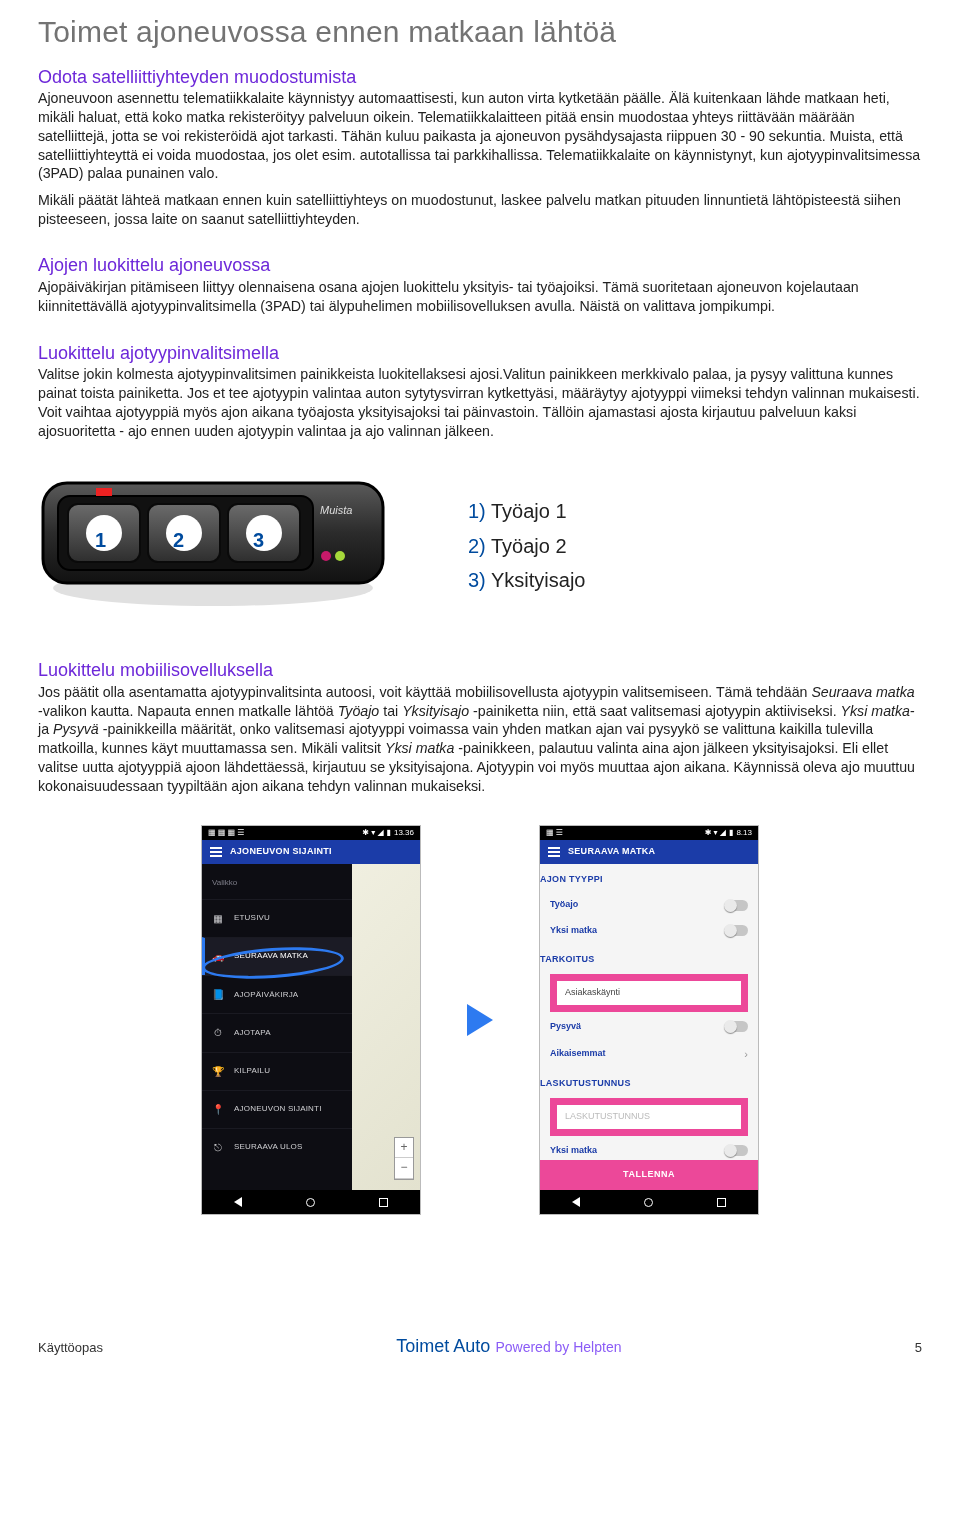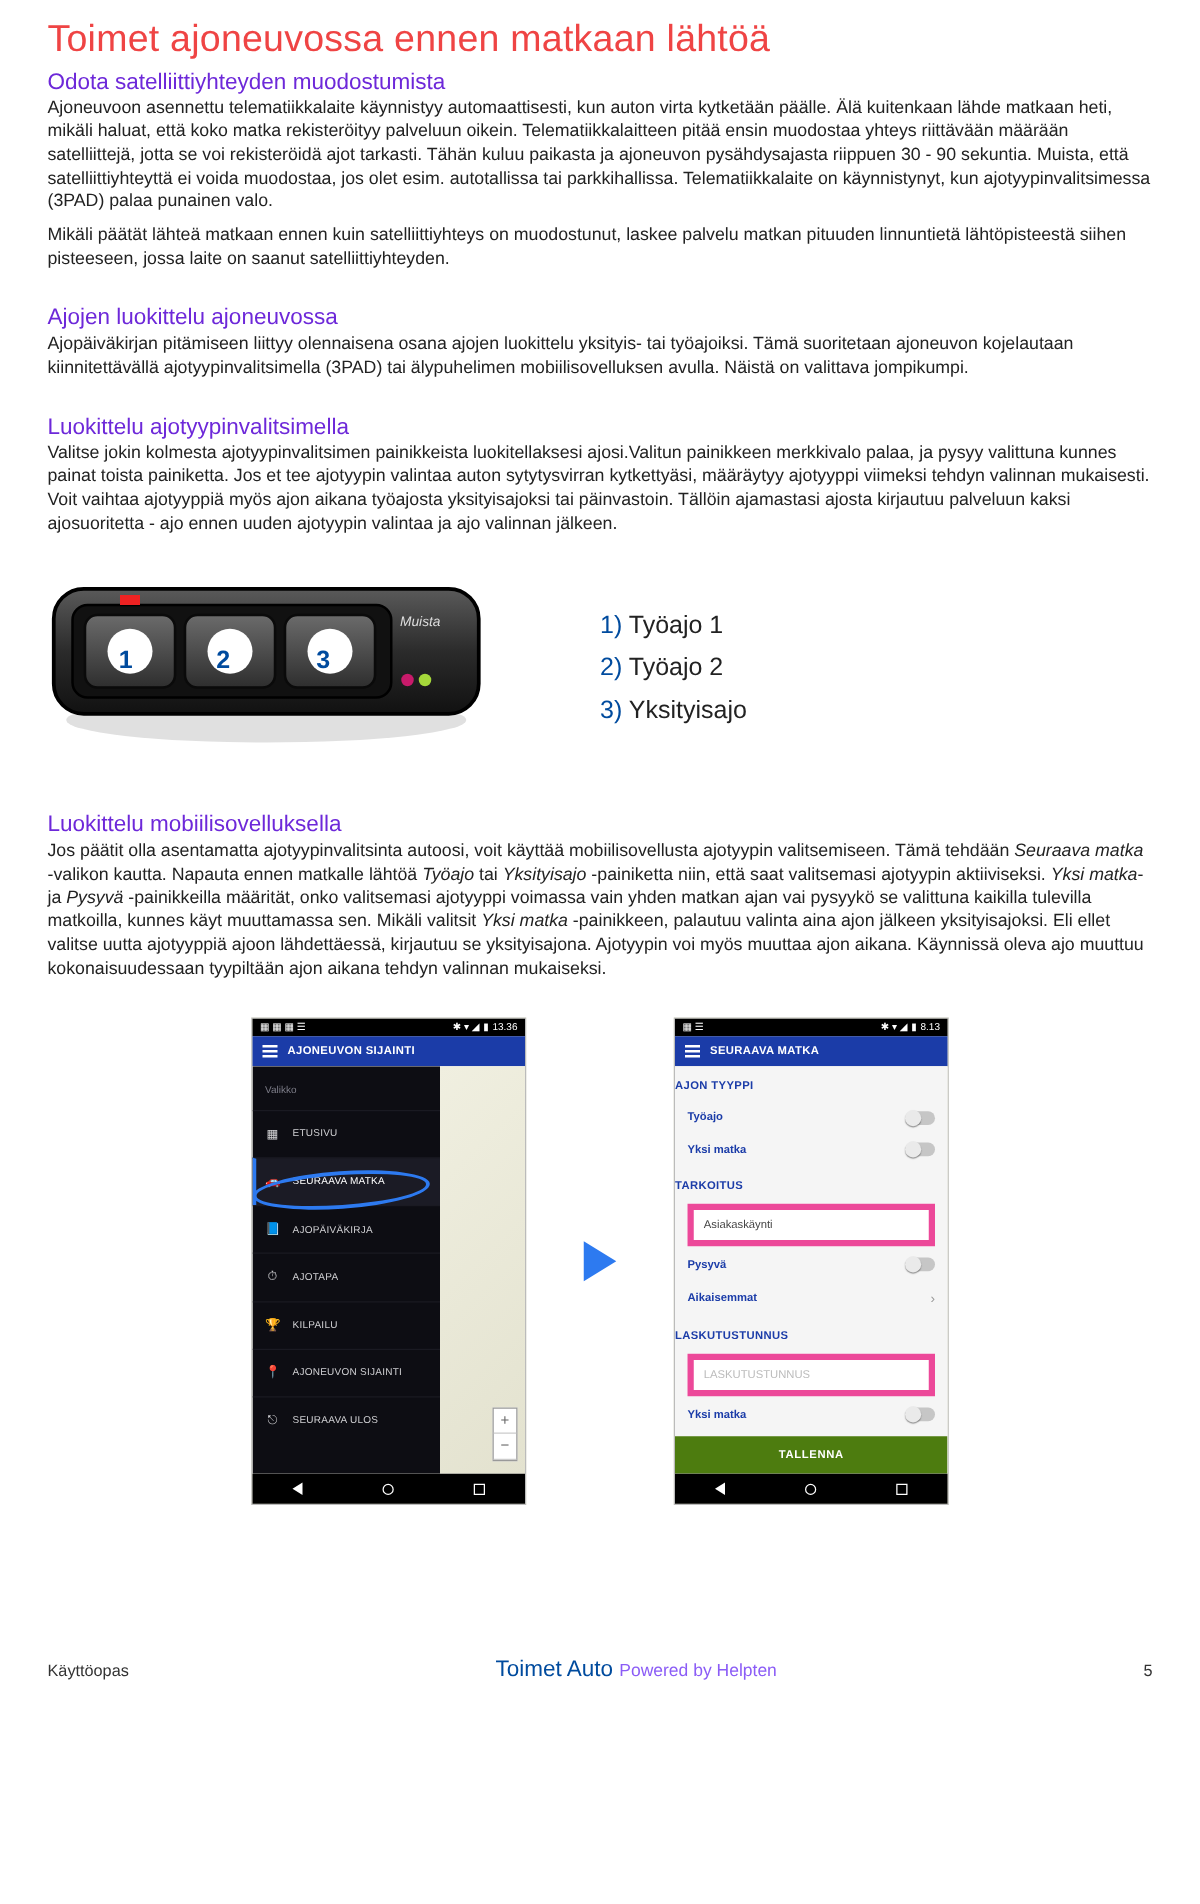--- a/index.html
+++ b/index.html
@@ -8,24 +8,24 @@
     margin: 0 auto;
     font-family: "Helvetica Neue", Arial, sans-serif;
     font-weight: 300;
     color: #222;
     background: #fff;
     line-height: 1.32;
     font-size: 14.2px;
     padding: 12px 38px 20px 38px;
   }
   h1 {
-    color: #ef4444;
+    color: #737373;
     font-weight: 300;
     font-size: 30px;
-    margin-bottom: 2px;
+    margin-bottom: 14px;
     letter-spacing: 0.2px;
   }
   h2 {
     color: #6d28d9;
     font-weight: 400;
     font-size: 18px;
     margin-bottom: 0px;
   }
   h2.spaced { margin-top: 26px; }
   p { margin-bottom: 8px; }
@@ -33,21 +33,21 @@
 
   
   .device-row {
     display: flex;
     align-items: center;
     gap: 80px;
     margin: 28px 0 36px 0;
   }
   .device-svg-wrap { width: 350px; position:relative; }
   .legend { flex: 1; font-size: 20px; font-weight: 300; }
-  .legend .item { margin: 8px 12px; }
+  .legend .item { margin: 8px 0; }
   .legend .num { color: #004b9e; }
 
   
   .phones-row {
     display: flex;
     align-items: center;
     justify-content: center;
     gap: 46px;
     margin: 30px 0 120px 0;
   }
@@ -150,28 +150,28 @@
     padding:10px 0 6px; letter-spacing:0.3px;
   }
   .form-row {
     display:flex; justify-content:space-between; align-items:center;
     padding:7px 10px; font-size:9px;
   }
   .form-row .lbl { color:#1b3ca8; font-weight:700; }
   .toggle { width:22px; height:11px; background:#c6c6c6; border-radius:6px; position:relative; }
   .toggle::after { content:""; position:absolute; width:13px; height:13px; background:#eaeaea; border-radius:50%; top:-1px; left:-2px; box-shadow:0 1px 1px rgba(0,0,0,.4); }
   .input-box {
-    margin:2px 10px; padding:6px 8px; background:#fff; border:5px solid #ec4899;
+    margin:2px 10px; padding:6px 8px; background:#fff; border:7px solid #ec4899;
     font-size:9px; color:#444;
   }
   .input-box.ph { color:#bbb; }
   .chev { color:#999; font-size:11px; }
   .save-btn {
     position:absolute; left:0; right:0; bottom:0;
-    background:#4d7c0f; color:#fff; text-align:center;
+    background:#ec4899; color:#fff; text-align:center;
     padding:9px 0; font-size:9px; font-weight:700; letter-spacing:0.5px;
   }
 
   
   .footer {
     display:flex; align-items:center; justify-content:space-between;
     margin-top: 30px;
     font-size:13px; color:#333;
   }
   .footer .center { font-size:18px; color:#004b9e; font-weight:300; }

